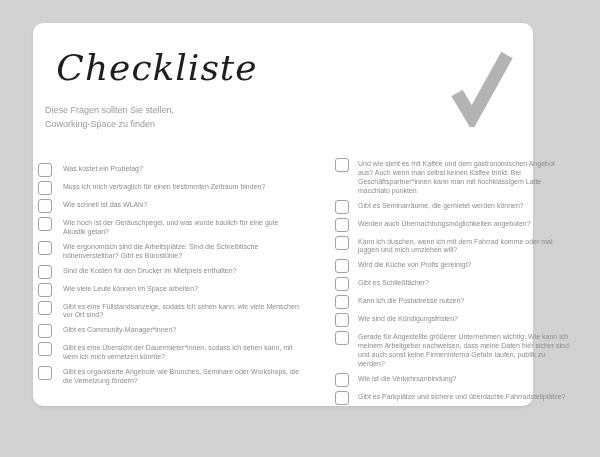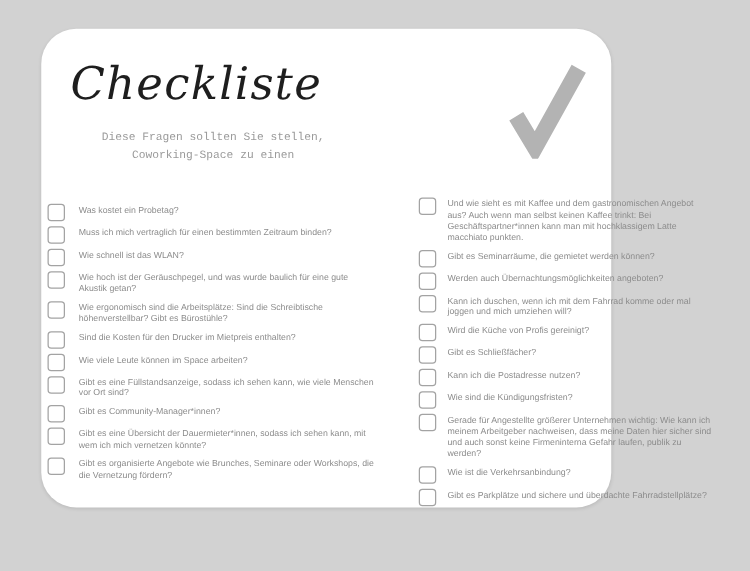--- a/index.html
+++ b/index.html
@@ -4,35 +4,34 @@
 <style>
   html, body { margin:0; padding:0; }
   body {
     width:600px; height:457px;
     background:#d2d2d2;
     font-family:"Liberation Sans", sans-serif;
     position:relative; overflow:hidden;
   }
   .card {
     position:absolute; left:33px; top:23px;
-    width:456px; height:383px;
-    background:#ffffff; border-radius:28px;
+    width:500px; height:383px;
+    background:#ffffff; border-radius:10px;
     box-shadow:0 1px 3px rgba(0,0,0,0.10);
   }
   .title {
     position:absolute; top:24px; left:0; width:248px;
     text-align:center;
     font-family:"DejaVu Serif", serif; font-style:italic;
     font-size:36px; font-weight:500; color:#1e1e1e;
     letter-spacing:1px;
   }
   .subtitle {
-    position:absolute; top:81px; left:35px; width:205px;
-    text-align:center;
-    font-size:9px; line-height:1.55; color:#9a9a9a;font-family:Liberation Mono, monospace;
+    position:absolute; top:81px; left:12px; width:205px;
+    font-size:9px; line-height:1.55; color:#9a9a9a;
   }
   .subtitle div { white-space:nowrap; }
   .check-svg {
     position:absolute; top:24px; right:18px;
     width:66px; height:80px;
   }
   .col {
     position:absolute; display:flex; flex-direction:column; gap:4px;
   }
   .col-left  { left:5px;   top:140px; width:262px; }
@@ -52,21 +51,21 @@
 </style>
 </head>
 <body>
 
 <div class="card">
 
   <div class="title">Checkliste</div>
 
   <div class="subtitle">
     <div>Diese Fragen sollten Sie stellen,</div>
-    <div>Coworking-Space zu einen</div>
+    <div>Coworking-Space zu finden</div>
   </div>
 
   <svg class="check-svg" viewBox="0 0 66 80">
     <path d="M8 46 L23 71 L58 8" stroke="#b3b3b3" stroke-width="13" fill="none" stroke-linecap="butt"></path>
   </svg>
 
   <div class="col col-left">
     <div class="row">
       <span class="cb"></span>
       <span class="lbl">Was kostet ein Probetag?</span>

